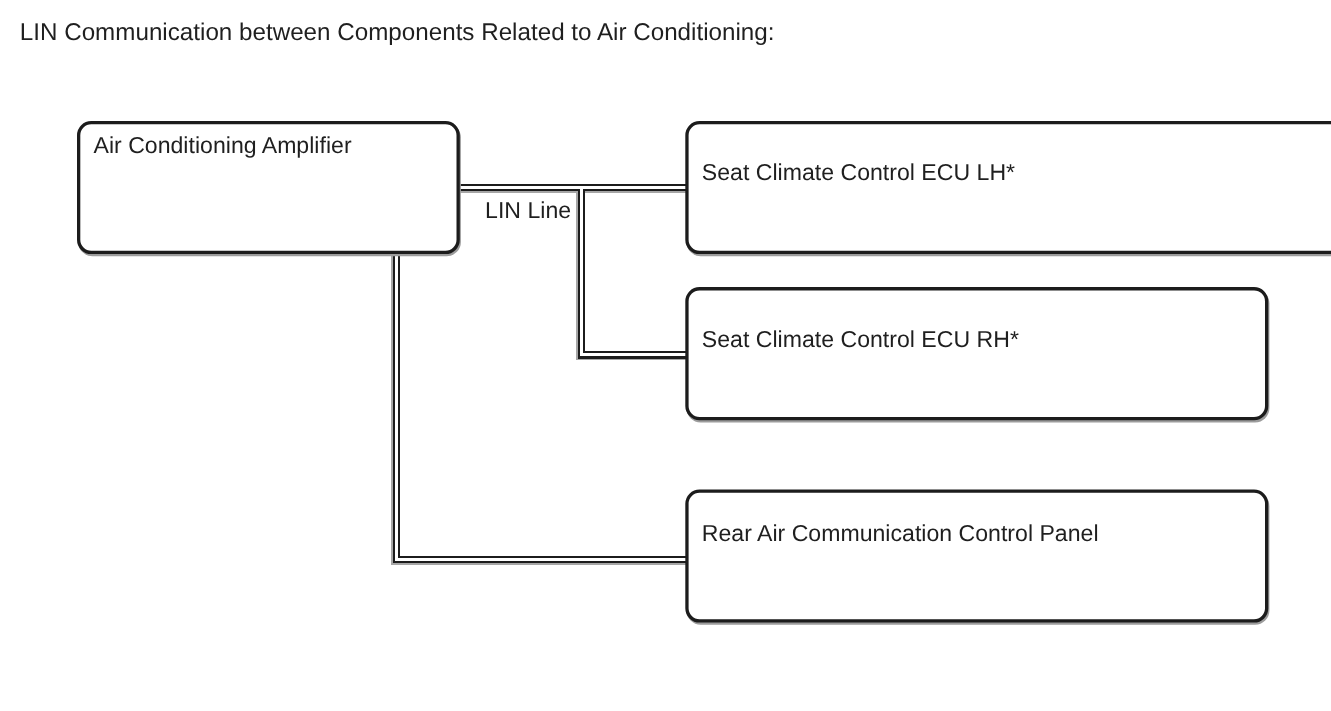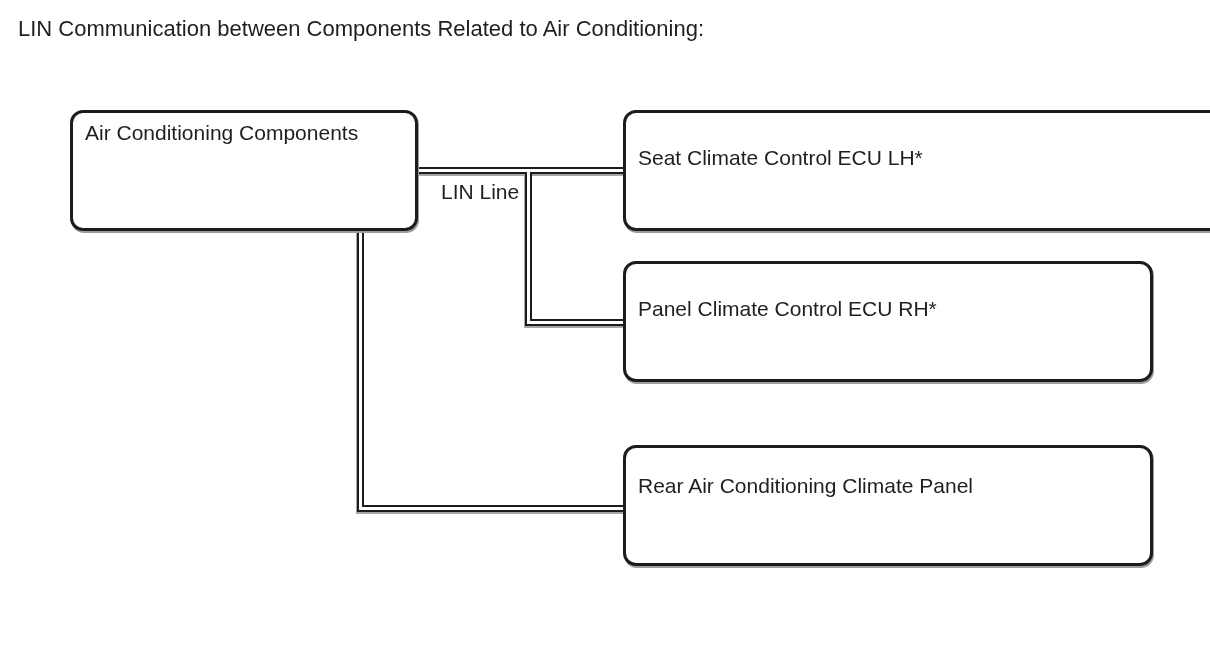--- a/index.html
+++ b/index.html
@@ -109,31 +109,31 @@
       <path d="M360.5,228 V508.5 H627"></path>
     </g>
     <g class="bus-inner">
       <path d="M417,170.5 H627"></path>
       <path d="M528.5,170.5 V322.5 H627"></path>
       <path d="M360.5,231 V508.5 H627"></path>
     </g>
   </svg>
 
   <div class="node node-amp">
-    <div class="node-label">Air Conditioning Components</div>
+    <div class="node-label">Air Conditioning Amplifier</div>
   </div>
 
   <div class="node node-lh">
     <div class="node-label">Seat Climate Control ECU LH*</div>
   </div>
 
   <div class="node node-rh">
-    <div class="node-label">Panel Climate Control ECU RH*</div>
+    <div class="node-label">Seat Climate Control ECU RH*</div>
   </div>
 
   <div class="node node-rear">
-    <div class="node-label">Rear Air Conditioning Climate Panel</div>
+    <div class="node-label">Rear Air Communication Control Panel</div>
   </div>
 
   <div class="bus-label">LIN Line</div>
 
 
 </div>
 
 </body></html>

